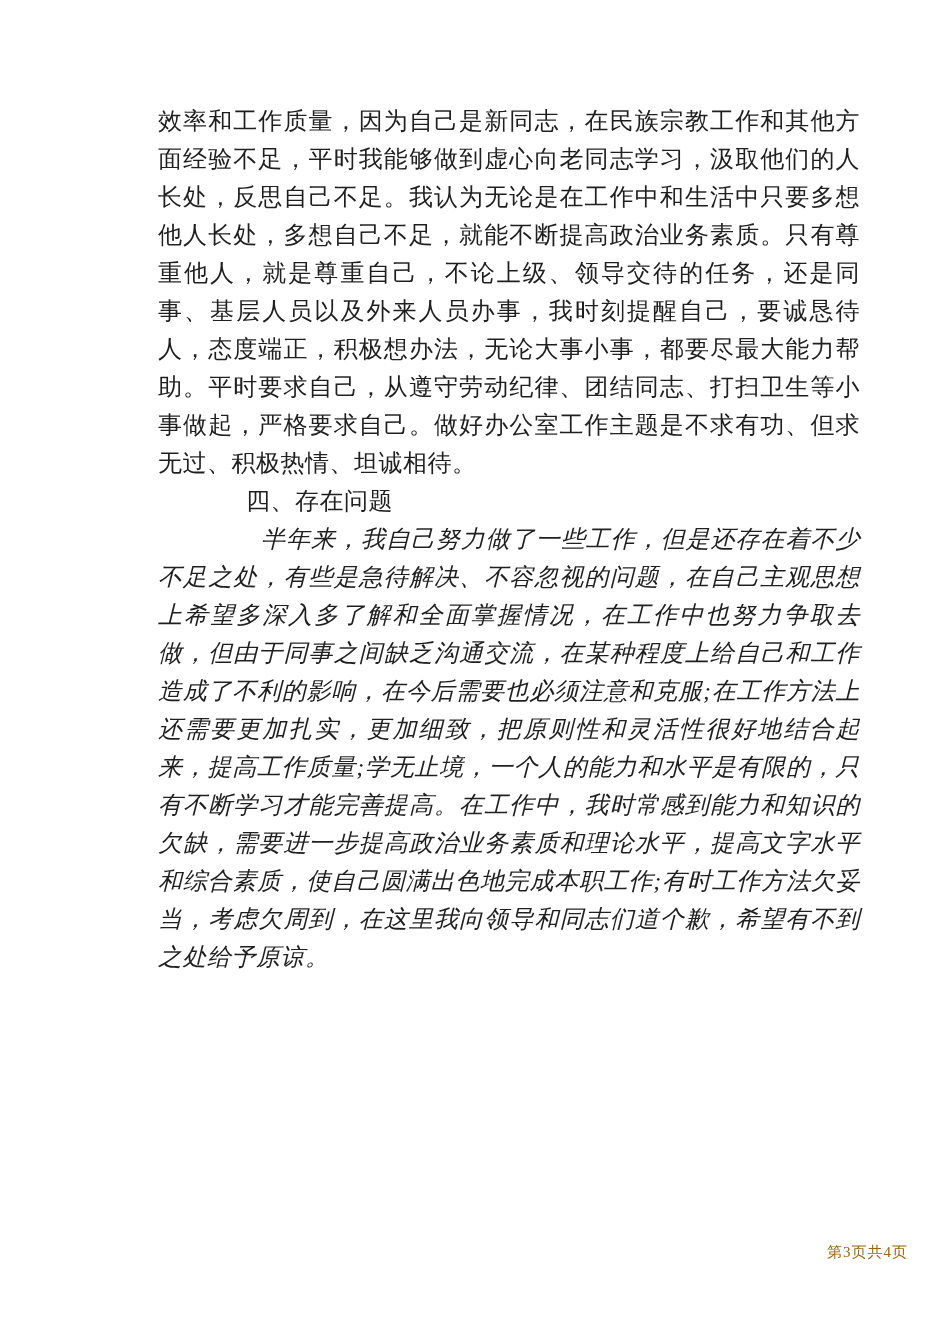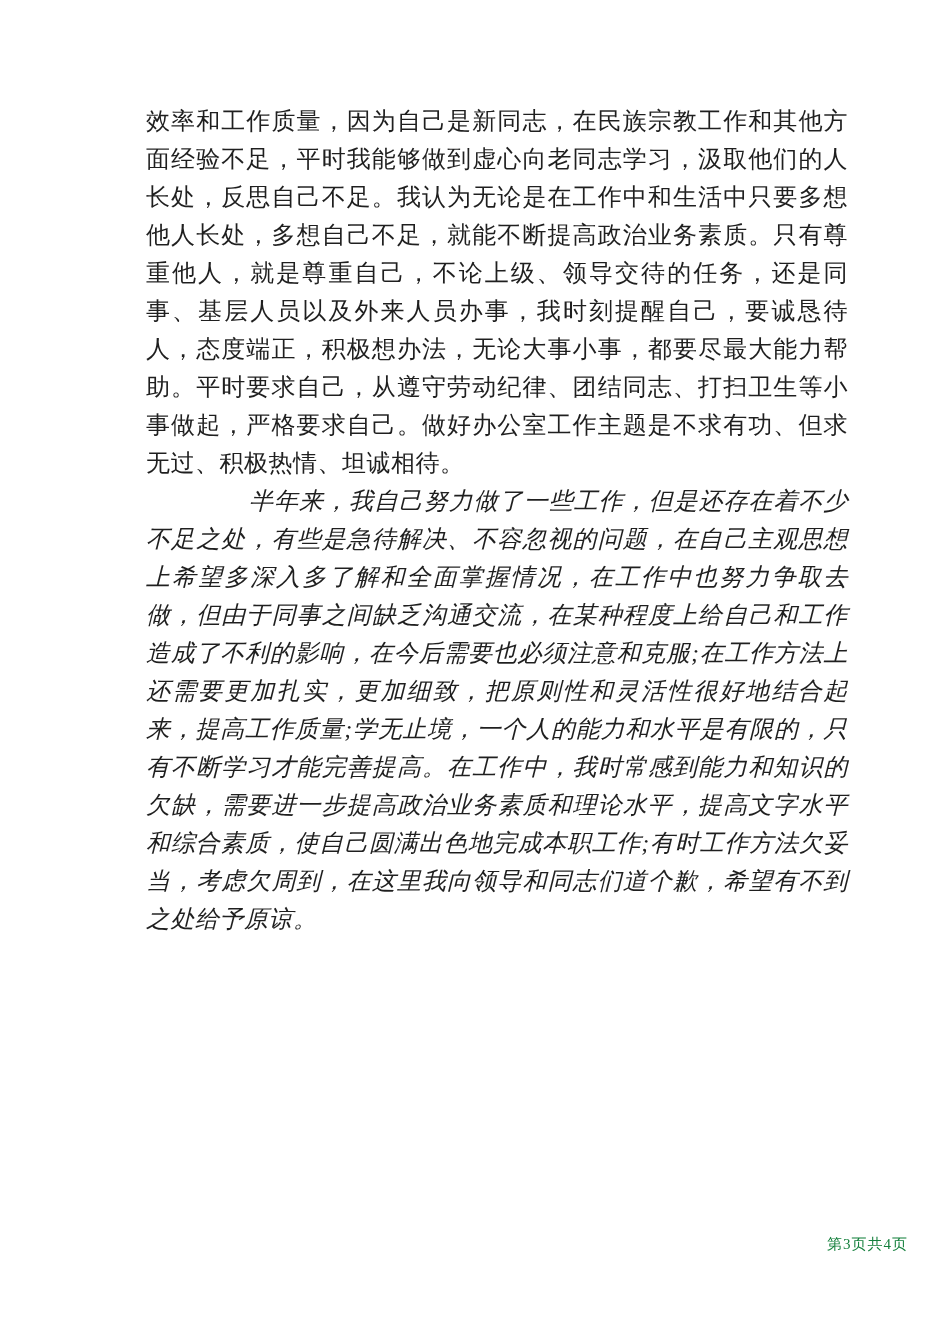--- a/index.html
+++ b/index.html
@@ -11,21 +11,21 @@
     position: relative;
     width: 950px;
     height: 1344px;
     background: #ffffff;
     overflow: hidden;
     font-family: "Liberation Serif", "DejaVu Serif", serif;
     color: #1f1f1f;
   }
   .content {
     position: absolute;
-    left: 146px;
+    left: 158px;
     top: 102px;
     width: 702px;
   }
   .content p {
     margin: 0;
     font-size: 24px;
     line-height: 38px;
     text-align: justify;
     word-break: break-all;
     letter-spacing: 0.5px;
@@ -33,28 +33,29 @@
   .para-indent {
     text-indent: 103px;
     font-style: italic;
   }
   .heading-indent {
     text-indent: 88px;
   }
   .footer {
     position: absolute;
     right: 42px;
-    bottom: 90px;
+    bottom: 82px;
     font-size: 15px;
-    color: #15803d;
+    color: #a16207;
     letter-spacing: 1px;
   }
 </style>
 </head>
 <body>
 
 <div class="page">
   <div class="content">
     <p>效率和工作质量，因为自己是新同志，在民族宗教工作和其他方面经验不足，平时我能够做到虚心向老同志学习，汲取他们的人长处，反思自己不足。我认为无论是在工作中和生活中只要多想他人长处，多想自己不足，就能不断提高政治业务素质。只有尊重他人，就是尊重自己，不论上级、领导交待的任务，还是同事、基层人员以及外来人员办事，我时刻提醒自己，要诚恳待人，态度端正，积极想办法，无论大事小事，都要尽最大能力帮助。平时要求自己，从遵守劳动纪律、团结同志、打扫卫生等小事做起，严格要求自己。做好办公室工作主题是不求有功、但求无过、积极热情、坦诚相待。</p>
+    <p class="heading-indent">四、存在问题</p>
     <p class="para-indent">半年来，我自己努力做了一些工作，但是还存在着不少不足之处，有些是急待解决、不容忽视的问题，在自己主观思想上希望多深入多了解和全面掌握情况，在工作中也努力争取去做，但由于同事之间缺乏沟通交流，在某种程度上给自己和工作造成了不利的影响，在今后需要也必须注意和克服;在工作方法上还需要更加扎实，更加细致，把原则性和灵活性很好地结合起来，提高工作质量;学无止境，一个人的能力和水平是有限的，只有不断学习才能完善提高。在工作中，我时常感到能力和知识的欠缺，需要进一步提高政治业务素质和理论水平，提高文字水平和综合素质，使自己圆满出色地完成本职工作;有时工作方法欠妥当，考虑欠周到，在这里我向领导和同志们道个歉，希望有不到之处给予原谅。</p>
   </div>
   <div class="footer">第3页共4页</div>
 </div>
 
 </body></html>

